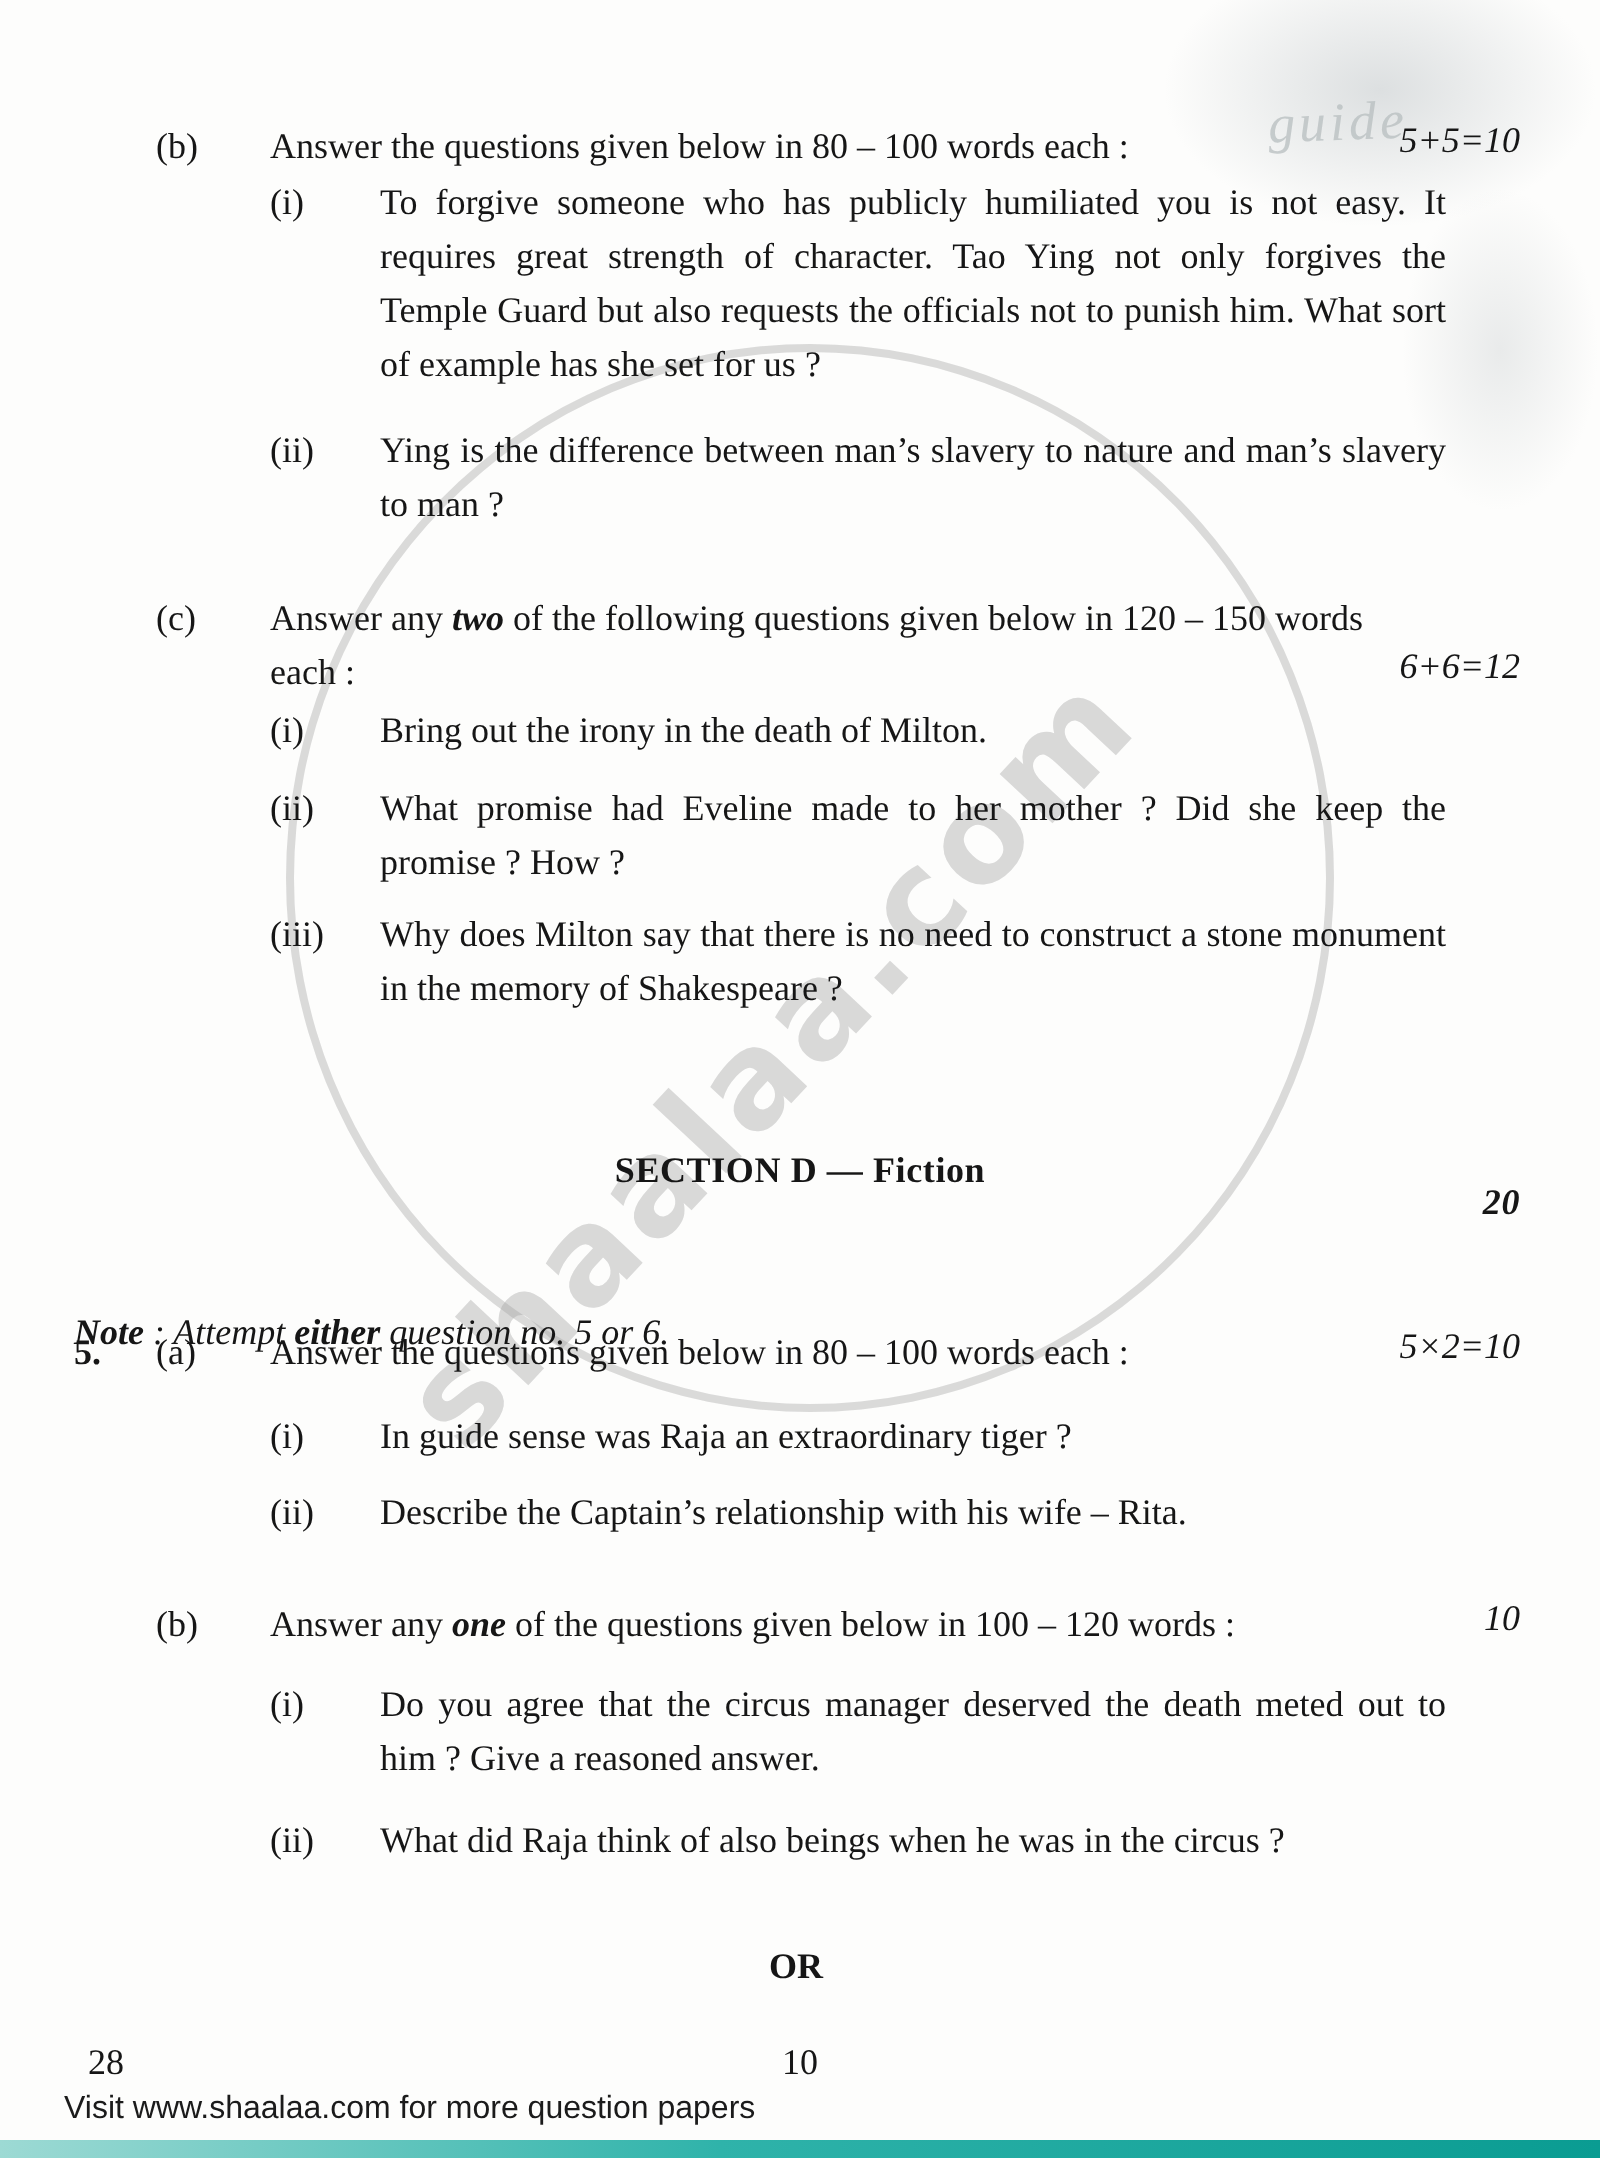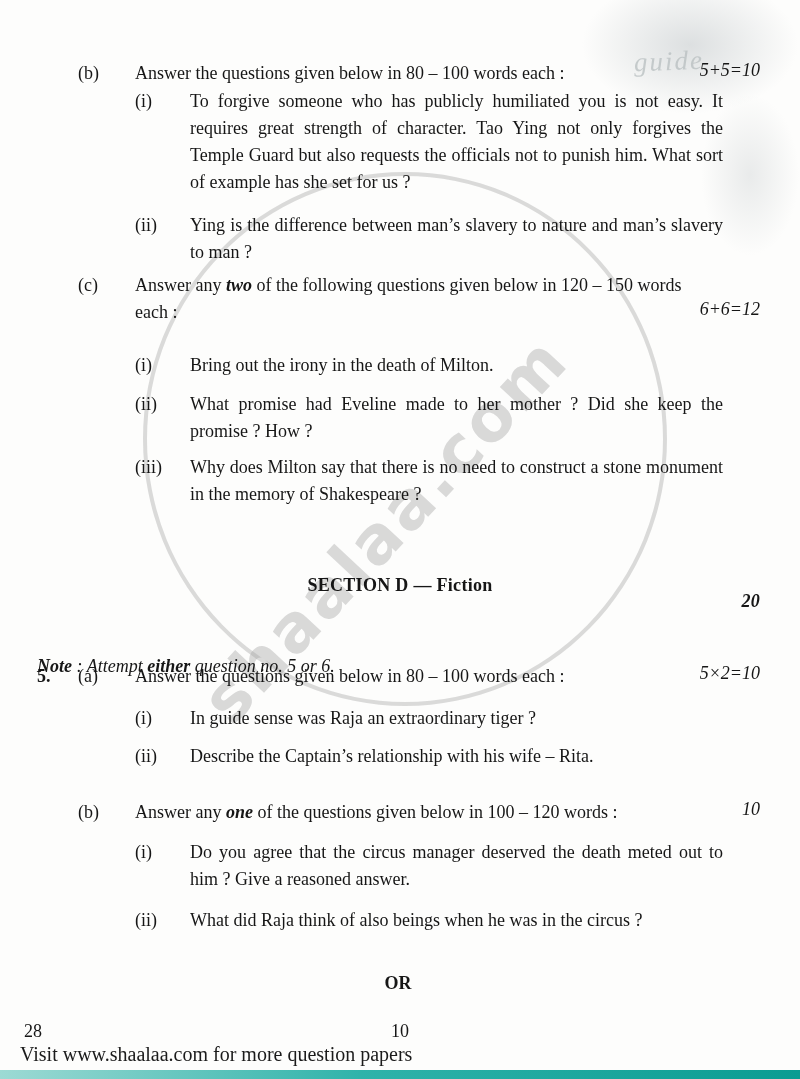--- a/index.html
+++ b/index.html
@@ -34,24 +34,24 @@
   .q5row .num{display:inline-block;width:41px;font-weight:bold;vertical-align:top;}
   .sub{left:135px;right:77px;display:flex;}
   .sub .lbl{width:55px;}
   .sub .body{flex:1;text-align:justify;}
   .em{font-weight:bold;font-style:italic;}
   .section{left:0;right:0;text-align:center;font-weight:bold;letter-spacing:0.3px;}
   .section .marks{position:absolute;right:40px;top:16px;font-style:italic;font-weight:600;}
   .noteline{left:37px;font-style:italic;margin-top:24px;}
   .noteline .nb{font-weight:bold;}
   .ordiv{left:0;right:4px;text-align:center;font-weight:bold;}
-  .pg-left{position:absolute;left:24px;top:1018px;}
+  .pg-left{position:absolute;left:44px;top:1018px;}
   .pg-center{position:absolute;left:0;right:0;top:1018px;text-align:center;}
-  .visit{position:absolute;left:20px;top:1041px;
-    font-family:Liberation Serif, serif;font-size:20px;color:#1b1b1b;}
+  .visit{position:absolute;left:32px;top:1041px;
+    font-family:Liberation Sans, sans-serif;font-size:16px;color:#1b1b1b;}
   .bottom-bar{position:absolute;left:0;right:0;bottom:0;height:9px;
     background:linear-gradient(90deg,#9ddad4 0%,#2fb3aa 45%,#0a9c92 100%);}
   .content{position:relative;z-index:1;}
   .wm{z-index:0;}
 </style>
 </head>
 <body>
 
 <div class="page">
 
@@ -71,21 +71,21 @@
     <div class="row sub" style="top:88px">
       <span class="lbl">(i)</span>
       <span class="body">To forgive someone who has publicly humiliated you is not easy. It requires great strength of character. Tao Ying not only forgives the Temple Guard but also requests the officials not to punish him. What sort of example has she set for us ?</span>
     </div>
 
     <div class="row sub" style="top:212px">
       <span class="lbl">(ii)</span>
       <span class="body">Ying is the difference between man’s slavery to nature and man’s slavery to man ?</span>
     </div>
 
-    <div class="row head" style="top:272px">
+    <div class="row head" style="top:296px">
       <span class="lbl">(c)</span><span class="body"><span>Answer any </span><span class="em">two</span><span> of the following questions given below in 120 – 150 words each :</span></span>
       <span class="marks">6+6=12</span>
     </div>
 
     <div class="row sub" style="top:352px">
       <span class="lbl">(i)</span>
       <span class="body">Bring out the irony in the death of Milton.</span>
     </div>
 
     <div class="row sub" style="top:391px">

